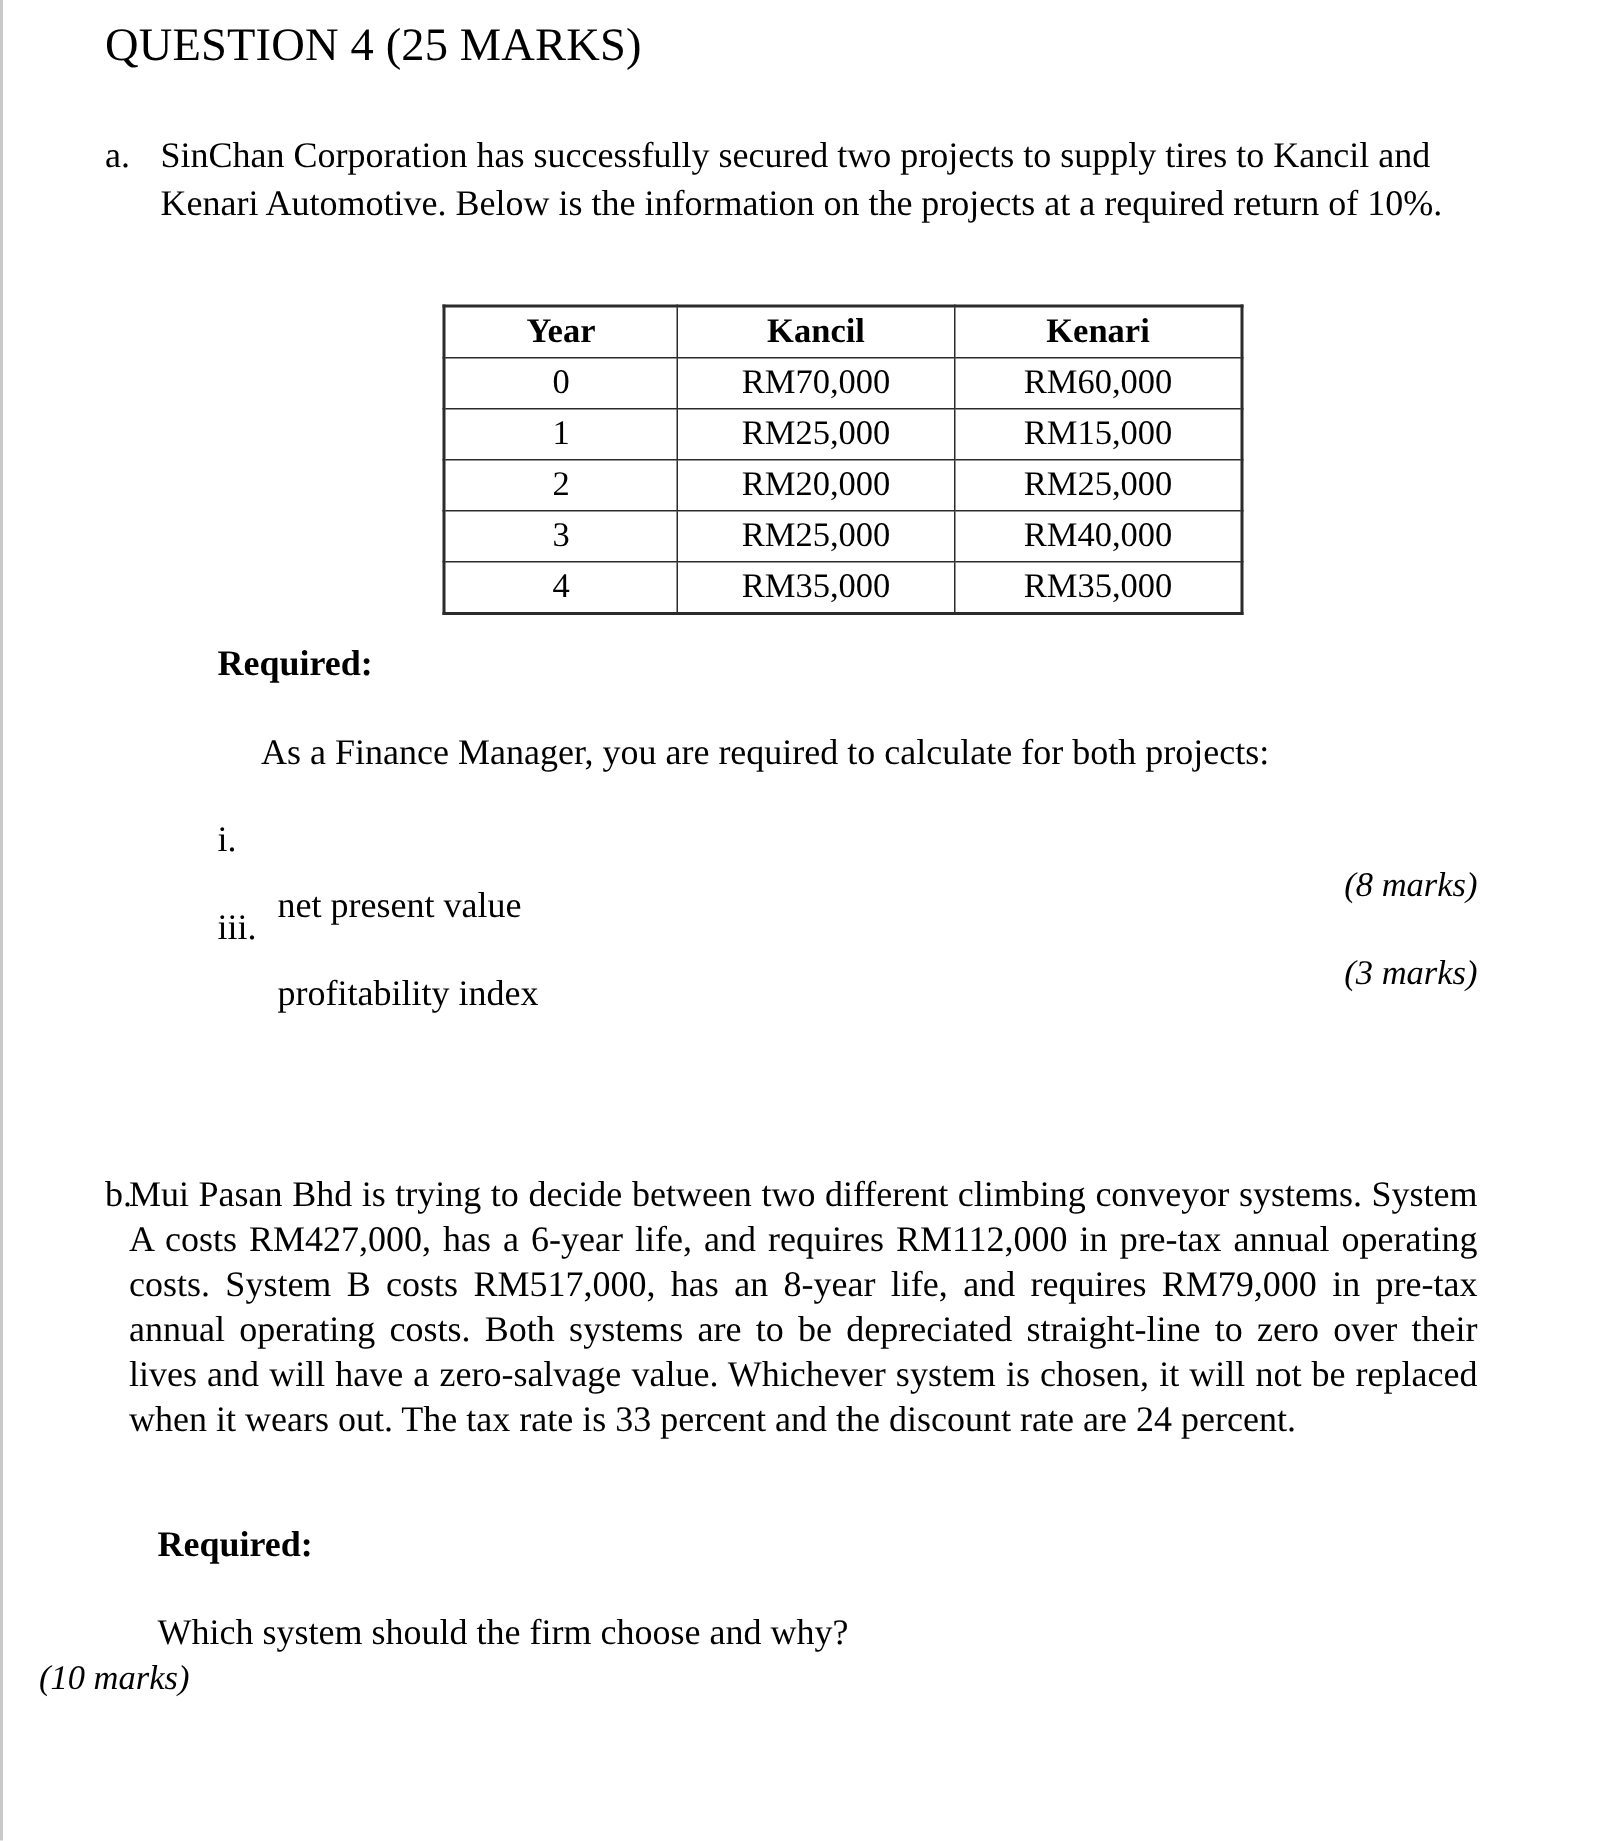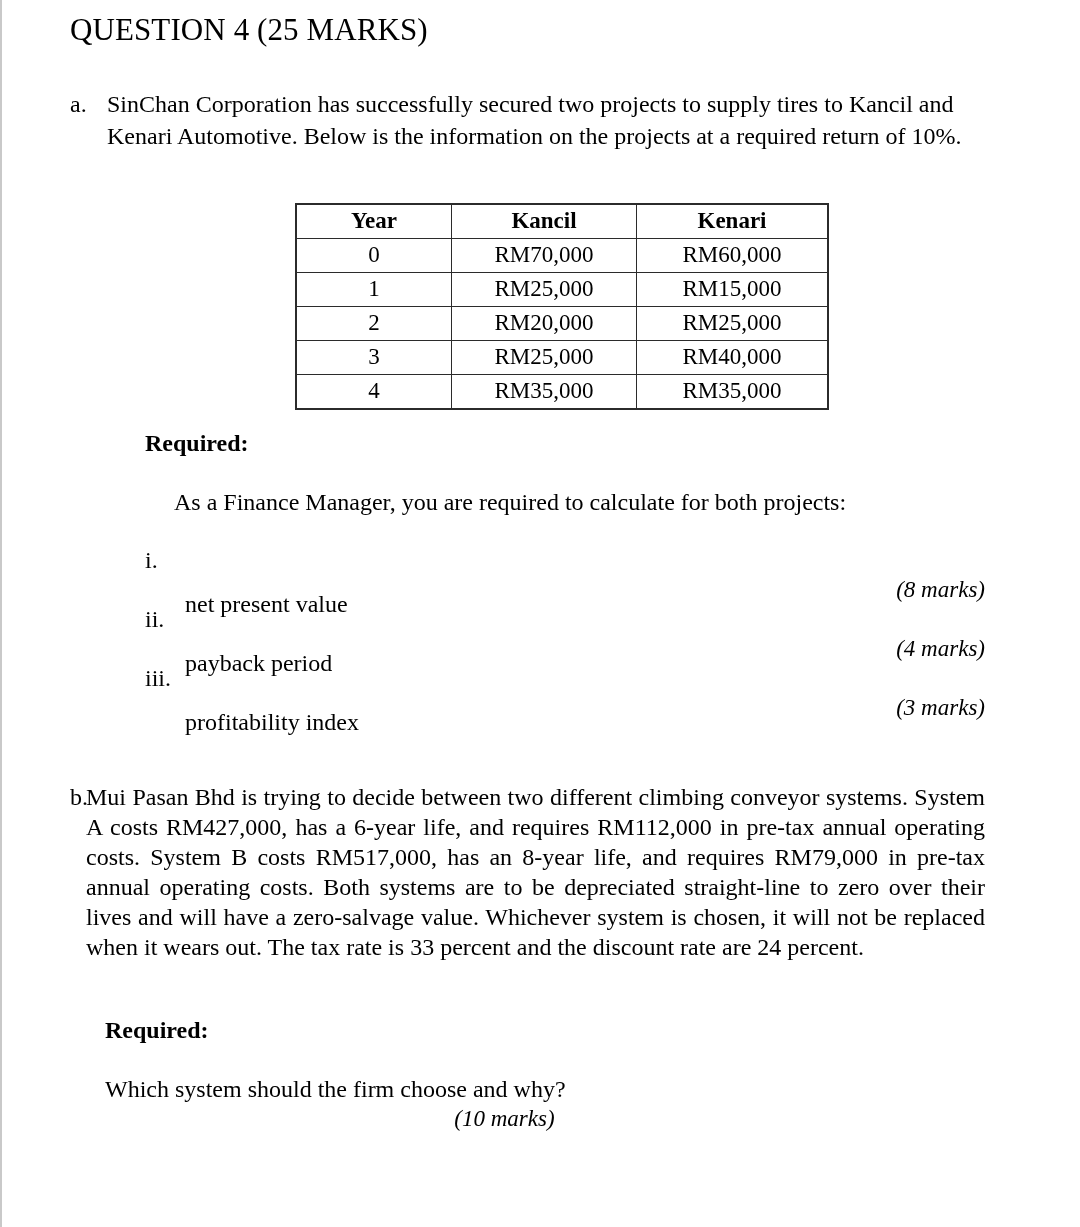--- a/index.html
+++ b/index.html
@@ -178,21 +178,21 @@
     top: 1074px;
     font-size: 24px;
     line-height: 30px;
     white-space: nowrap;
   }
   .req-b-marks {
     position: absolute;
     left: 0;
     right: 97px;
     top: 1104px;
-    text-align: center;
+    text-align: left;
     font-size: 23px;
     line-height: 30px;
     font-style: italic;
     padding-left: 24px;
   }
 </style>
 </head>
 <body>
 
 <div class="page">
@@ -247,25 +247,20 @@
 
   <div class="req-a-lead">As a Finance Manager, you are required to calculate for both projects:</div>
 
   <div class="roman-list">
     <div class="roman-row">
       <span class="num">i.</span>
       <span class="label">net present value</span>
       <span class="marks">(8 marks)</span>
     </div>
     <div class="roman-row">
-      <span class="num">ii.</span>
-      <span class="label">payback period</span>
-      <span class="marks">(4 marks)</span>
-    </div>
-    <div class="roman-row">
       <span class="num">iii.</span>
       <span class="label">profitability index</span>
       <span class="marks">(3 marks)</span>
     </div>
   </div>
 
   <div class="part-b">
     <span class="marker">b.</span>
     <div class="body">Mui Pasan Bhd is trying to decide between two different climbing conveyor systems. System A costs RM427,000, has a 6-year life, and requires RM112,000 in pre-tax annual operating costs. System B costs RM517,000, has an 8-year life, and requires RM79,000 in pre-tax annual operating costs. Both systems are to be depreciated straight-line to zero over their lives and will have a zero-salvage value. Whichever system is chosen, it will not be replaced when it wears out. The tax rate is 33 percent and the discount rate are 24 percent.</div>
   </div>

